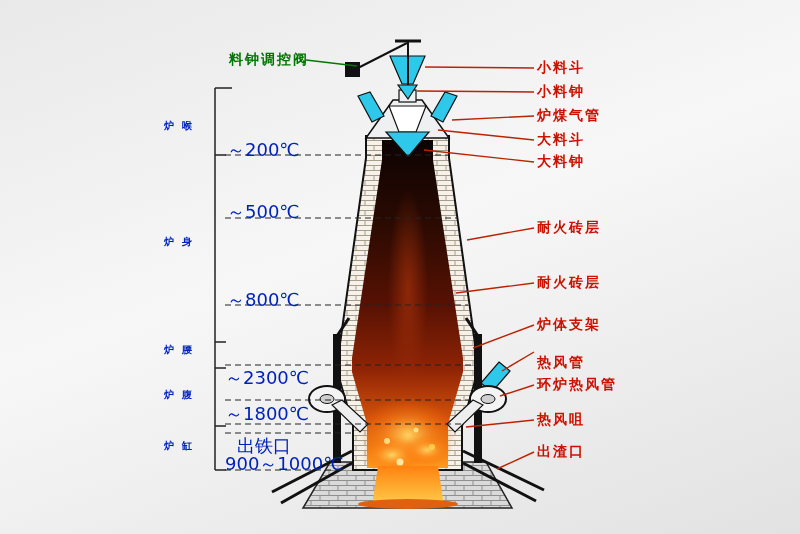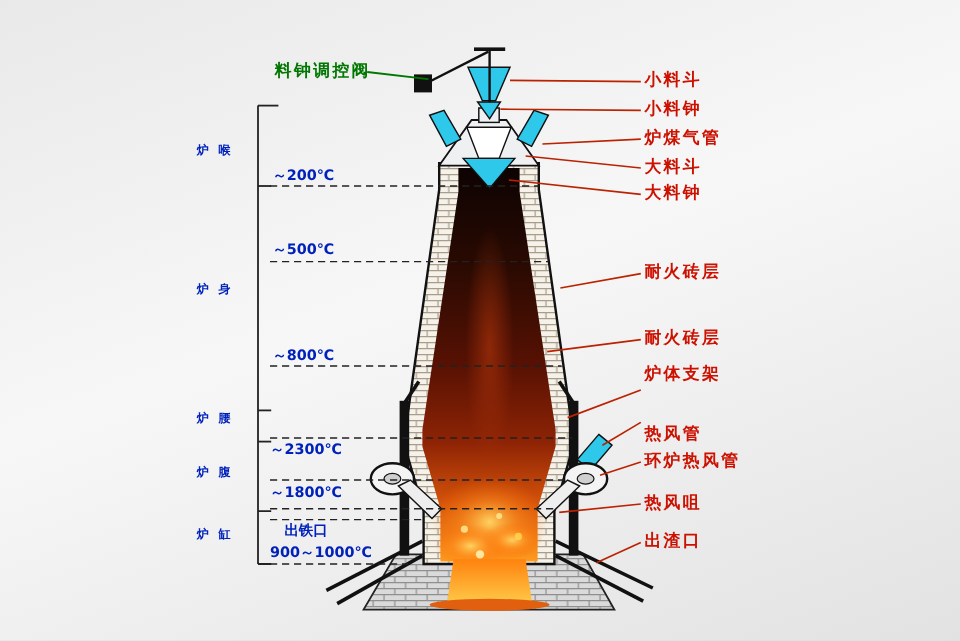--- a/index.html
+++ b/index.html
@@ -5,21 +5,21 @@
   * { box-sizing: border-box; }
   html,body { margin:0; padding:0; background:#dcdcdc; }
   body { font-family:"DejaVu Sans","Liberation Sans",sans-serif; }
   .canvas {
     position:relative; width:800px; height:534px; overflow:hidden;
     background: linear-gradient(160deg,#e9e9e9 0%, #f7f7f7 45%, #e2e2e2 100%);
   }
   svg.scene { position:absolute; left:0; top:0; }
   .lbl { position:absolute; white-space:nowrap; line-height:1.1; }
   .zone  { color:var(--label-blue,#0022bb); font-weight:bold; font-size:10px; letter-spacing:8px; }
-  .temp  { color:var(--label-blue,#0022bb); font-weight:bold; font-size:12px; }
+  .temp  { color:var(--label-blue,#0022bb); font-weight:normal; font-size:18px; }
   .right { color:var(--label-red,#cc1100);  font-weight:bold; font-size:14px; letter-spacing:2px;font-family:Liberation Mono, monospace; }
   .green { color:var(--label-green,#007700);font-weight:bold; font-size:14px; letter-spacing:2px; }
 </style>
 </head>
 <body>
 
 <div class="canvas">
 
   <svg class="scene" width="800" height="534" viewBox="0 0 800 534">
     <defs>
@@ -205,19 +205,19 @@
   <div class="lbl temp" style="left:237px;top:436px">出铁口</div>
   <div class="lbl temp" style="left:225px;top:454px">900～1000℃</div>
 
   <div class="lbl right" style="left:537px;top:61px">小料斗</div>
   <div class="lbl right" style="left:537px;top:85px">小料钟</div>
   <div class="lbl right" style="left:537px;top:109px">炉煤气管</div>
   <div class="lbl right" style="left:537px;top:133px">大料斗</div>
   <div class="lbl right" style="left:537px;top:155px">大料钟</div>
   <div class="lbl right" style="left:537px;top:221px">耐火砖层</div>
   <div class="lbl right" style="left:537px;top:276px">耐火砖层</div>
-  <div class="lbl right" style="left:537px;top:306px">炉体支架</div>
+  <div class="lbl right" style="left:537px;top:318px">炉体支架</div>
   <div class="lbl right" style="left:537px;top:356px">热风管</div>
   <div class="lbl right" style="left:537px;top:378px">环炉热风管</div>
   <div class="lbl right" style="left:537px;top:413px">热风咀</div>
   <div class="lbl right" style="left:537px;top:445px">出渣口</div>
 
 </div>
 
 </body></html>

